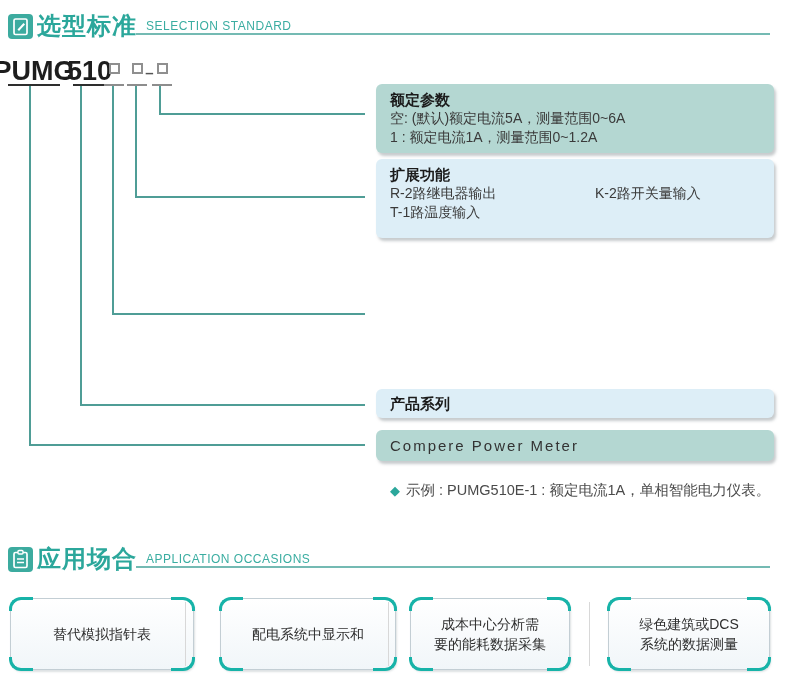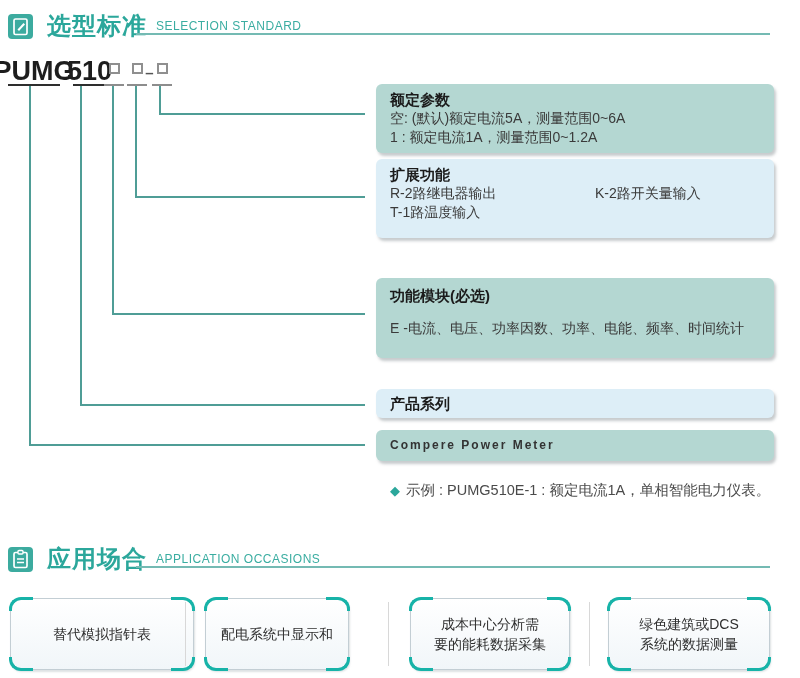--- a/index.html
+++ b/index.html
@@ -3,21 +3,21 @@
 <meta charset="utf-8">
 <style>
   * { margin:0; padding:0; box-sizing:border-box; }
   html,body { background:#ffffff; }
   body { font-family:"Liberation Sans","DejaVu Sans",sans-serif; }
   .page { position:relative; width:800px; height:678px; background:#fff; overflow:hidden; }
 
   
   .sec-header { position:absolute; left:8px; display:flex; align-items:center; }
   .sec-icon { width:25px; height:25px; flex:0 0 25px; }
-  .sec-zh { font-size:24px; font-weight:bold; color:#2ba79b; margin-left:14px; letter-spacing:1px; }
+  .sec-zh { font-size:24px; font-weight:bold; color:#2ba79b; margin-left:4px; letter-spacing:1px; }
   .sec-en { font-size:12px; color:#3aada1; margin-left:9px; letter-spacing:0.5px; }
   .sec-underline { position:absolute; height:2px; background:#74bab3; left:136px; width:634px; }
 
   
   .mc-group { position:absolute; top:58px; height:28px; display:flex; align-items:center; justify-content:center; }
   .mc-text { border-bottom:2px solid #2e2e2e; font-weight:bold; font-size:27px; color:#1d1d1d; white-space:nowrap; }
   .mc-sq { border-bottom:2px solid #8d8d8d; }
   .square { width:11px; height:11px; border:2px solid #8f8f8f; background:#fff; margin-bottom:5px; }
   .mc-dash { color:#555; font-weight:bold; font-size:15px; border-bottom:none; }
 
@@ -26,21 +26,21 @@
   .hline { position:absolute; height:2px; background:#4f9d96; }
 
   
   .sel-box { position:absolute; left:365px; width:398px; border-radius:6px;
              box-shadow:2px 3px 3px rgba(130,140,145,.45); padding:6px 14px;margin-left:11px; }
   .sel-green { background:#b4d7d2; }
   .sel-blue  { background:#ddeef7; }
   .sel-title { font-size:15px; font-weight:bold; color:#1b1b1b; line-height:19px; }
   .sel-line  { font-size:14px; color:#3a3a3a; line-height:19px; }
   .ext-grid  { display:grid; grid-template-columns:205px auto; }
-  .brand-text { font-size:12px; color:#333; letter-spacing:2px; line-height:19px;font-weight:bold; }
+  .brand-text { font-size:15px; color:#333; letter-spacing:2px; line-height:19px; }
 
   
   .note { position:absolute; left:390px; top:481px; font-size:14.5px; color:#4a4a4a; display:flex; align-items:center; }
   .note-bullet { color:#2ba79b; font-size:13px; margin-right:6px; }
 
   
   .app-box { position:absolute; top:598px; height:72px; border:1px solid #c3ced4; border-radius:10px;
              background:linear-gradient(180deg,#ffffff 0%,#f1f6f9 100%);
              box-shadow:1px 2px 2px rgba(170,180,185,.4);
              display:flex; flex-direction:column; align-items:center; justify-content:center; }
@@ -101,24 +101,20 @@
 
   <div class="sel-box sel-blue" style="top:159px; min-height:79px;">
     <div class="sel-title">扩展功能</div>
     <div class="ext-grid">
       <span class="sel-line">R-2路继电器输出</span>
       <span class="sel-line">K-2路开关量输入</span>
       <span class="sel-line">T-1路温度输入</span>
     </div>
   </div>
 
-  <div class="sel-box sel-green" style="top:278px; height:80px; padding-top:8px;">
-    <div class="sel-title">功能模块(必选)</div>
-    <div class="sel-line" style="margin-top:14px;">E -电流、电压、功率因数、功率、电能、频率、时间统计</div>
-  </div>
 
   <div class="sel-box sel-blue" style="top:389px; height:29px; padding-top:5px;">
     <div class="sel-title">产品系列</div>
   </div>
 
   <div class="sel-box sel-green" style="top:430px; height:31px;">
     <div class="brand-text">Compere  Power  Meter</div>
   </div>
 
   <div class="note">
@@ -140,21 +136,21 @@
 
   <div class="app-box" style="left:10px; width:184px;">
     <span class="corner c-tl"></span>
     <span class="corner c-tr"></span>
     <span class="corner c-bl"></span>
     <span class="corner c-br"></span>
     <span class="app-line">替代模拟指针表</span>
   </div>
   <div class="app-divider" style="left:185px;"></div>
 
-  <div class="app-box" style="left:205px; width:144px;">
+  <div class="app-box" style="left:220px; width:176px;">
     <span class="corner c-tl"></span>
     <span class="corner c-tr"></span>
     <span class="corner c-bl"></span>
     <span class="corner c-br"></span>
     <span class="app-line">配电系统中显示和</span>
   </div>
   <div class="app-divider" style="left:388px;"></div>
 
   <div class="app-box" style="left:410px; width:160px;">
     <span class="corner c-tl"></span>

